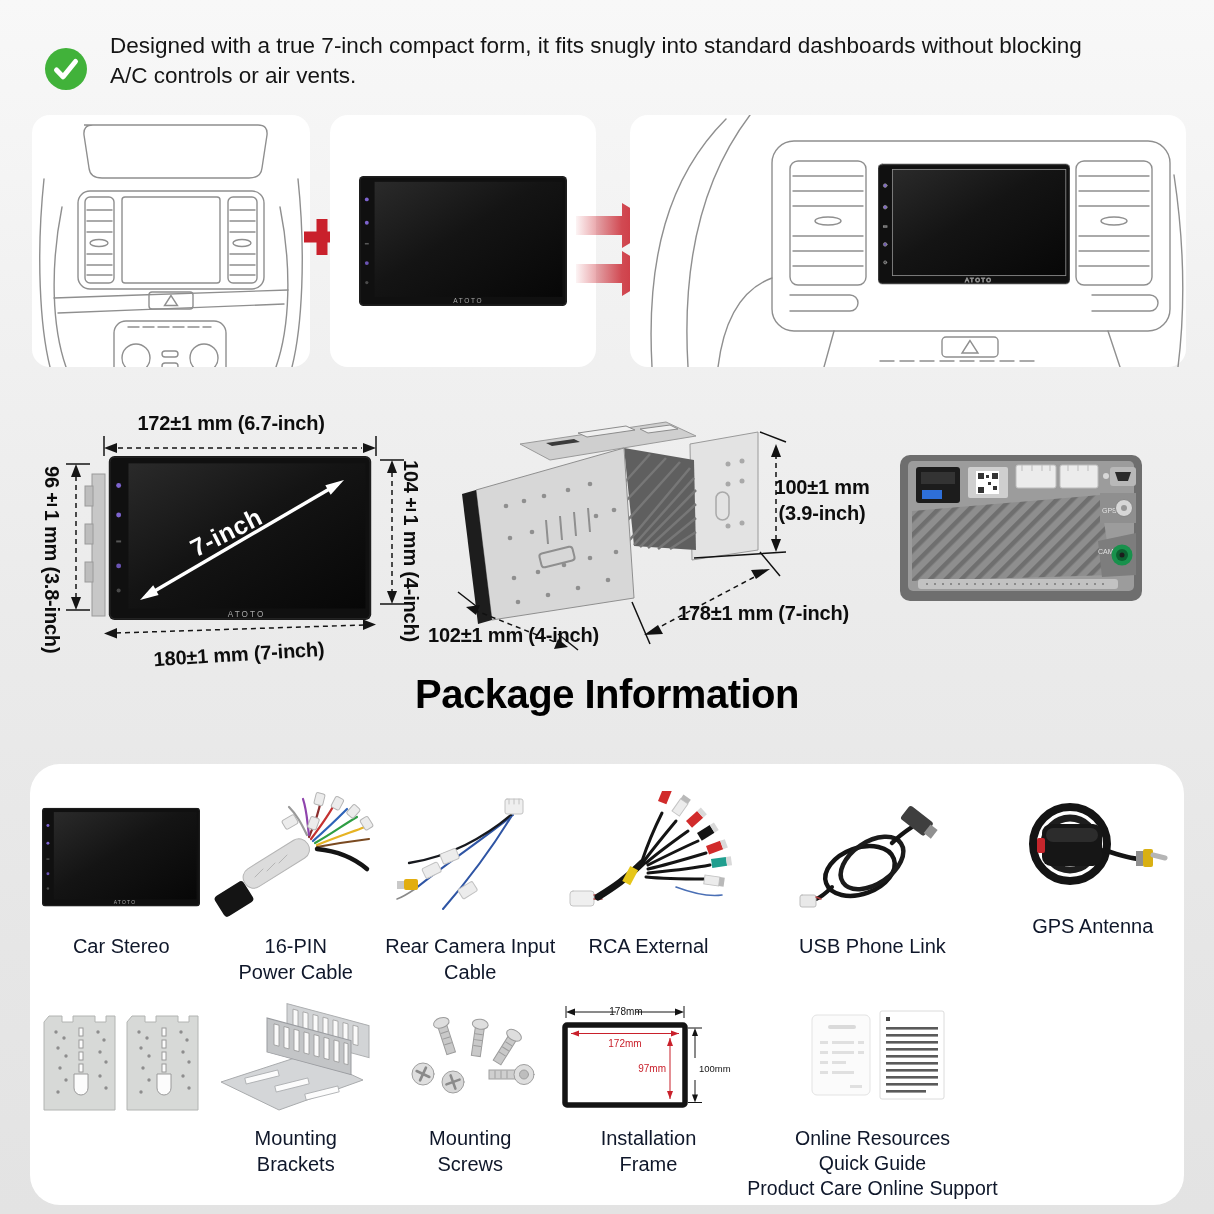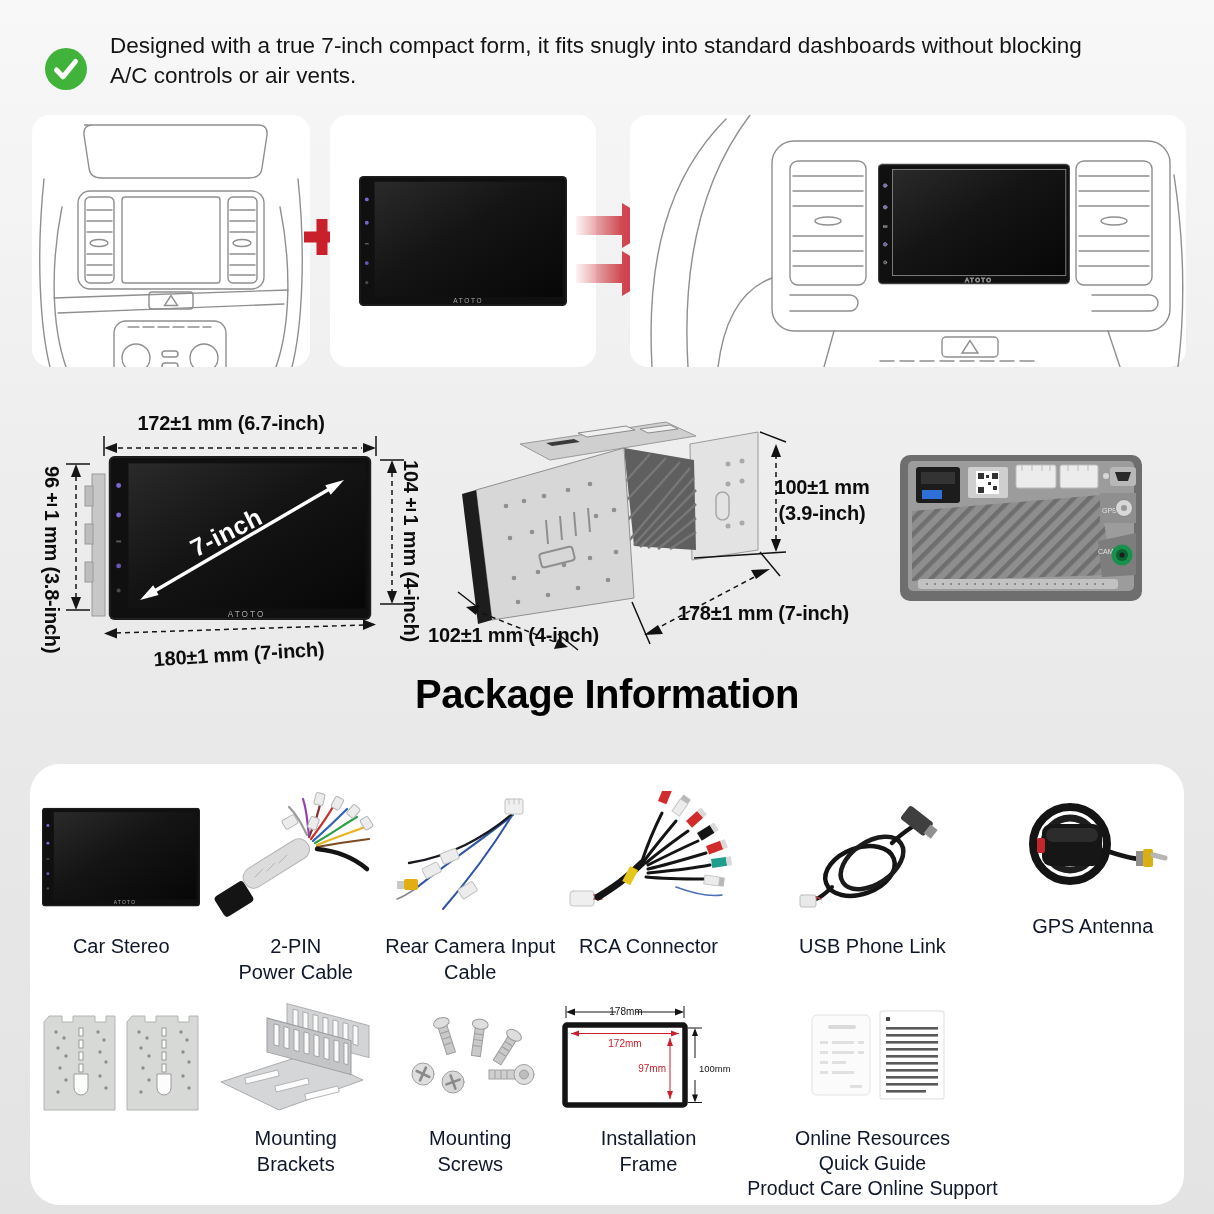--- a/index.html
+++ b/index.html
@@ -339,21 +339,21 @@
           <g fill="#ececec" stroke="#b5b5b5" stroke-width="1">
             <rect x="104" y="2" width="9" height="12" rx="2" transform="rotate(14 108 8)"></rect>
             <rect x="122" y="6" width="9" height="12" rx="2" transform="rotate(28 126 12)"></rect>
             <rect x="138" y="14" width="9" height="12" rx="2" transform="rotate(42 142 20)"></rect>
             <rect x="150" y="28" width="12" height="9" rx="2" transform="rotate(58 156 32)"></rect>
             <rect x="72" y="26" width="14" height="10" rx="2" transform="rotate(-30 79 31)"></rect>
             <rect x="96" y="28" width="12" height="9" rx="2" transform="rotate(-70 102 32)"></rect>
           </g>
         </svg>
       </div>
-      <div class="pkg-label">2-PIN
+      <div class="pkg-label">16-PIN
 Power Cable</div>
     </div>
 
     <div class="pkg-item">
       <div class="pkg-img">
         <svg width="170" height="132" viewBox="0 0 170 132" fill="none" stroke-linecap="round">
           <path d="M30,98 C62,72 98,48 128,24" stroke="#2f55a4" stroke-width="2"></path>
           <path d="M24,72 C64,66 100,46 126,24" stroke="#17191e" stroke-width="2.3"></path>
           <path d="M58,118 C84,88 110,52 126,26" stroke="#2f55a4" stroke-width="2"></path>
           <path d="M30,98 C24,102 18,106 12,108" stroke="#8a8a8a" stroke-width="1.6"></path>
@@ -414,21 +414,21 @@
                 <rect width="15" height="9" fill="#1f9e8e"></rect>
                 <rect x="15" width="5" height="9" fill="#d9d9d9"></rect>
               </g>
             <g transform="translate(141,84) rotate(8)">
                 <rect width="15" height="9" fill="#ececec" stroke="#c5c5c5"></rect>
                 <rect x="15" width="5" height="9" fill="#b9b9b9"></rect>
               </g>
           </g>
         </svg>
       </div>
-      <div class="pkg-label">RCA Connector</div>
+      <div class="pkg-label">RCA External</div>
     </div>
 
 
     <div class="pkg-item">
       <div class="pkg-img">
         <svg width="170" height="132" viewBox="0 0 170 132" fill="none" stroke-linecap="round">
           <ellipse cx="72" cy="80" rx="36" ry="23" stroke="#141414" stroke-width="4.5" transform="rotate(-20 72 80)"></ellipse>
           <ellipse cx="84" cy="72" rx="35" ry="21" stroke="#1b1b1b" stroke-width="4.5" transform="rotate(-34 84 72)"></ellipse>
           <path d="M104,52 C112,44 118,40 124,36" stroke="#141414" stroke-width="4.5"></path>
           <g transform="rotate(38 130 30)">

